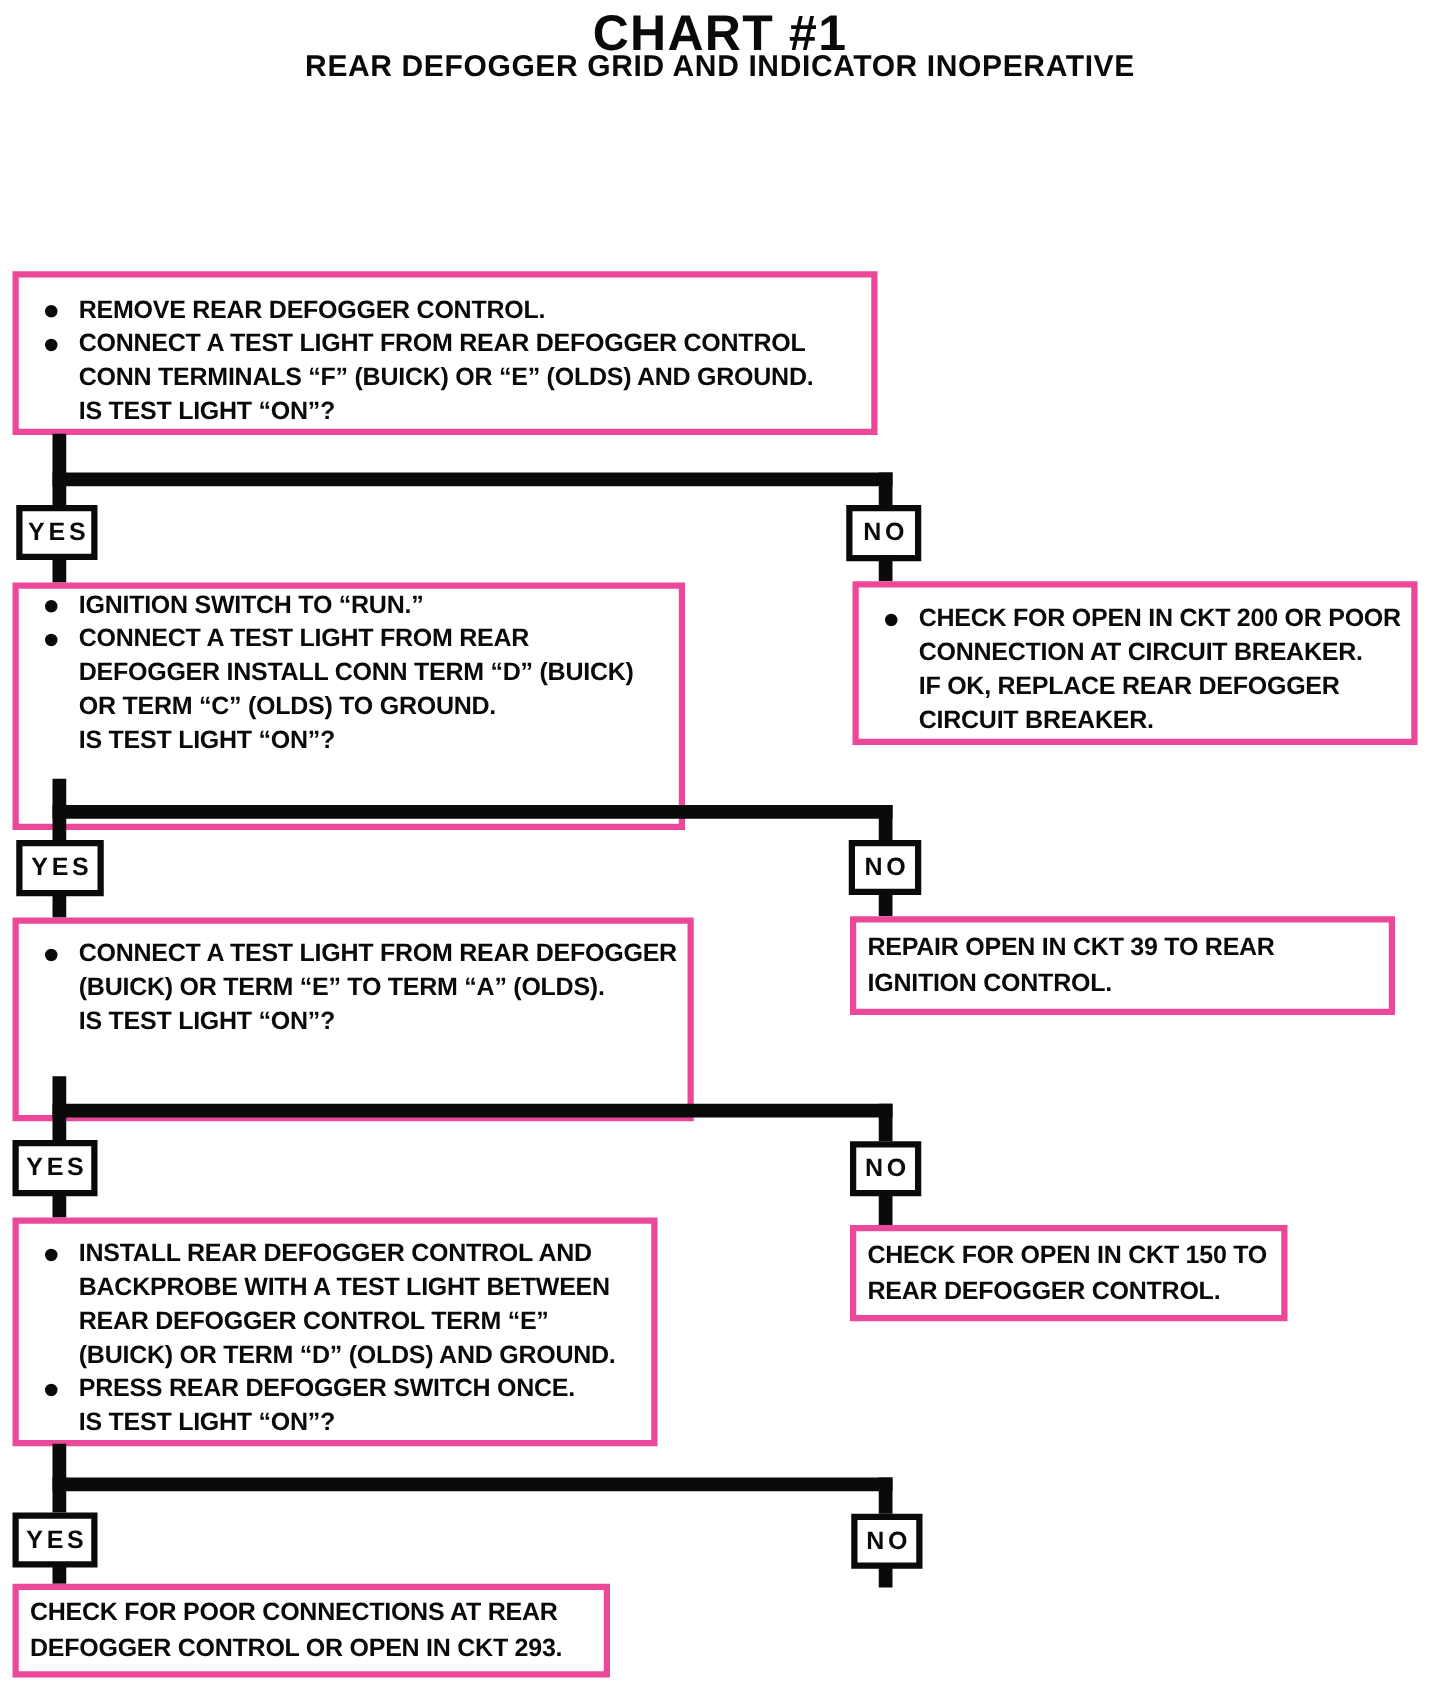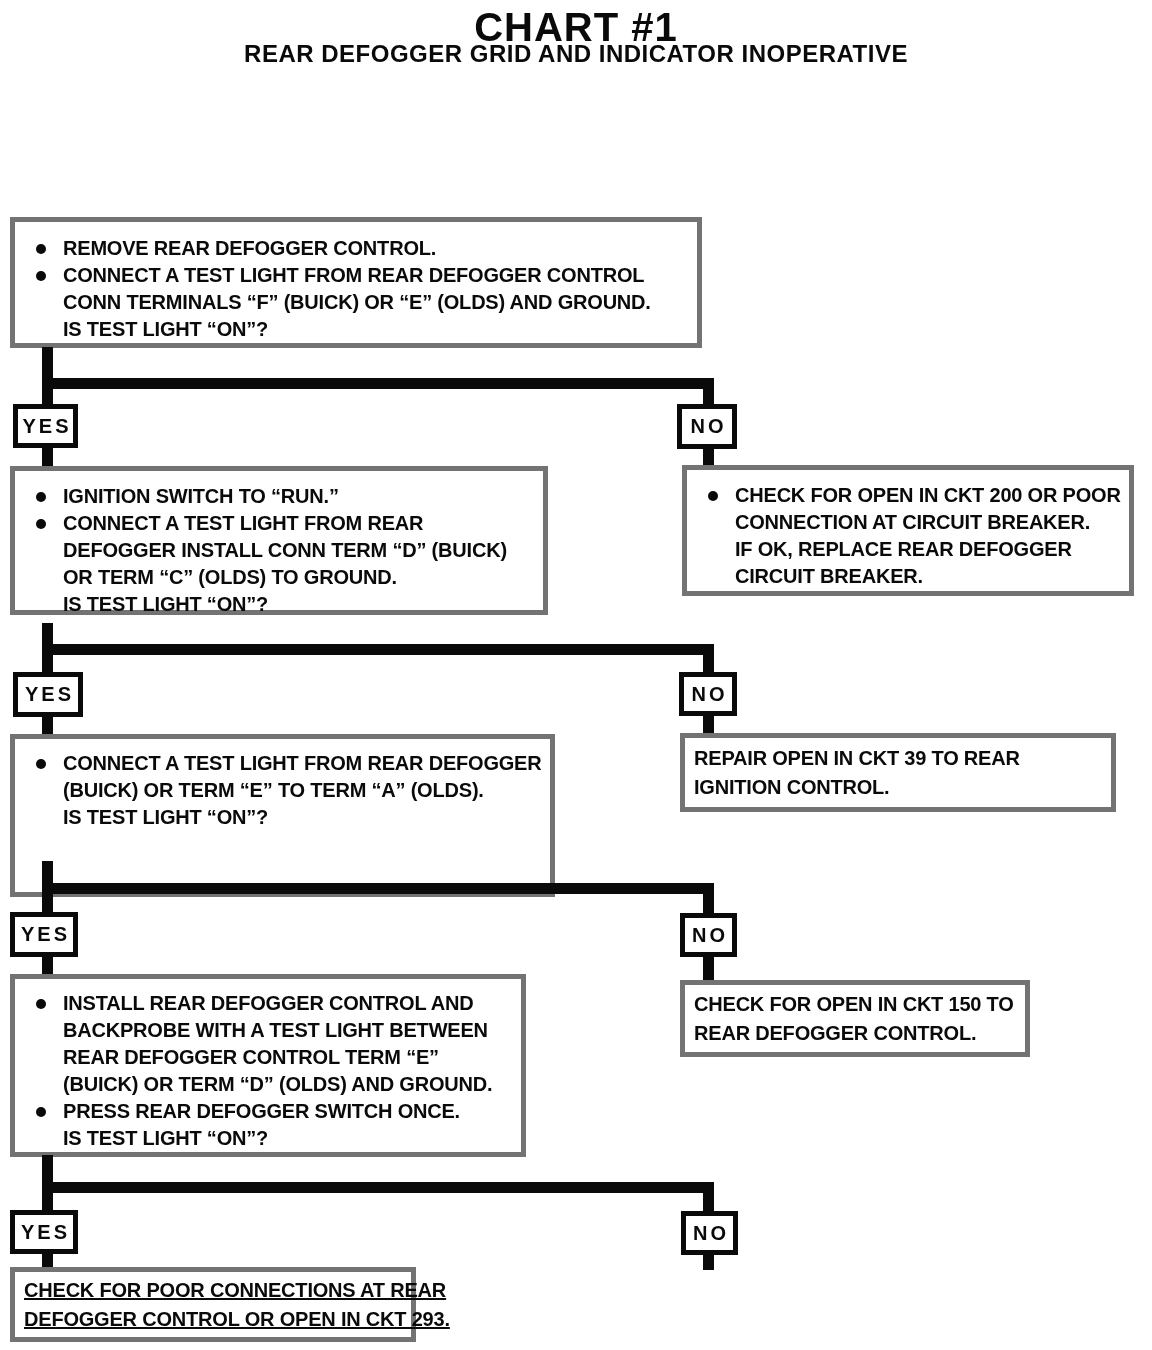--- a/index.html
+++ b/index.html
@@ -9,21 +9,21 @@
   }
   .title {
     position:absolute; top:5px; left:0; width:100%; text-align:center;
     font-weight:bold; font-size:40px; letter-spacing:1px;
   }
   .subtitle {
     position:absolute; top:40px; left:0; width:100%; text-align:center;
     font-weight:bold; font-size:24px; letter-spacing:0.5px;
   }
   .box {
-    position:absolute; box-sizing:border-box; border:5px solid #737373;
+    position:absolute; box-sizing:border-box; border:5px solid #ec4899;
     background:#ffffff; font-weight:bold;
   }
   .tbox { font-size:20px; line-height:27px; letter-spacing:-0.2px; }
   .rbox { font-size:20px; line-height:29px; letter-spacing:-0.2px; }
   .line { position:relative; padding-left:48px; white-space:nowrap; }
   .line.plain { padding-left:9px; }
   .dot {
     position:absolute; left:21px; top:9px; width:10px; height:10px;
     border-radius:50%; background:#0a0a0a;
   }
@@ -56,21 +56,21 @@
   <div class="tag" style="left:13px; top:404px; width:65px; height:44px;">
       <span>YES</span>
     </div>
   <div class="tag" style="left:677px; top:404px; width:60px; height:45px;">
       <span>NO</span>
     </div>
 
   <div class="conn" style="left:42px; top:446px; width:11px; height:22px;"></div>
   <div class="conn" style="left:703px; top:447px; width:11px; height:20px;"></div>
 
-  <div class="box tbox" style="left:10px; top:466px; width:538px; height:149px; padding-top:12px;">
+  <div class="box tbox" style="left:10px; top:466px; width:538px; height:198px; ">
     <div class="line"><span class="dot"></span><span>IGNITION SWITCH TO “RUN.”</span></div>
     <div class="line"><span class="dot"></span><span>CONNECT A TEST LIGHT FROM REAR</span></div>
     <div class="line"><span>DEFOGGER INSTALL CONN TERM “D” (BUICK)</span></div>
     <div class="line"><span>OR TERM “C” (OLDS) TO GROUND.</span></div>
     <div class="line"><span>IS TEST LIGHT “ON”?</span></div>
   </div>
 
   <div class="box tbox" style="left:682px; top:465px; width:452px; height:131px; padding-top:12px;">
     <div class="line"><span class="dot"></span><span>CHECK FOR OPEN IN CKT 200 OR POOR</span></div>
     <div class="line"><span>CONNECTION AT CIRCUIT BREAKER.</span></div>
@@ -138,19 +138,19 @@
   <div class="tag" style="left:10px; top:1210px; width:68px; height:44px;">
       <span>YES</span>
     </div>
   <div class="tag" style="left:681px; top:1211px; width:57px; height:44px;">
       <span>NO</span>
     </div>
 
   <div class="conn" style="left:42px; top:1252px; width:11px; height:16px;"></div>
   <div class="conn" style="left:703px; top:1253px; width:11px; height:17px;"></div>
 
-  <div class="box rbox" style="left:10px; top:1267px; width:406px; height:75px; padding-top:4px;text-decoration:underline;">
+  <div class="box rbox" style="left:10px; top:1267px; width:478px; height:75px; padding-top:4px;">
     <div class="line plain"><span>CHECK FOR POOR CONNECTIONS AT REAR</span></div>
     <div class="line plain"><span>DEFOGGER CONTROL OR OPEN IN CKT 293.</span></div>
   </div>
 
 
 </div>
 
 </body></html>

